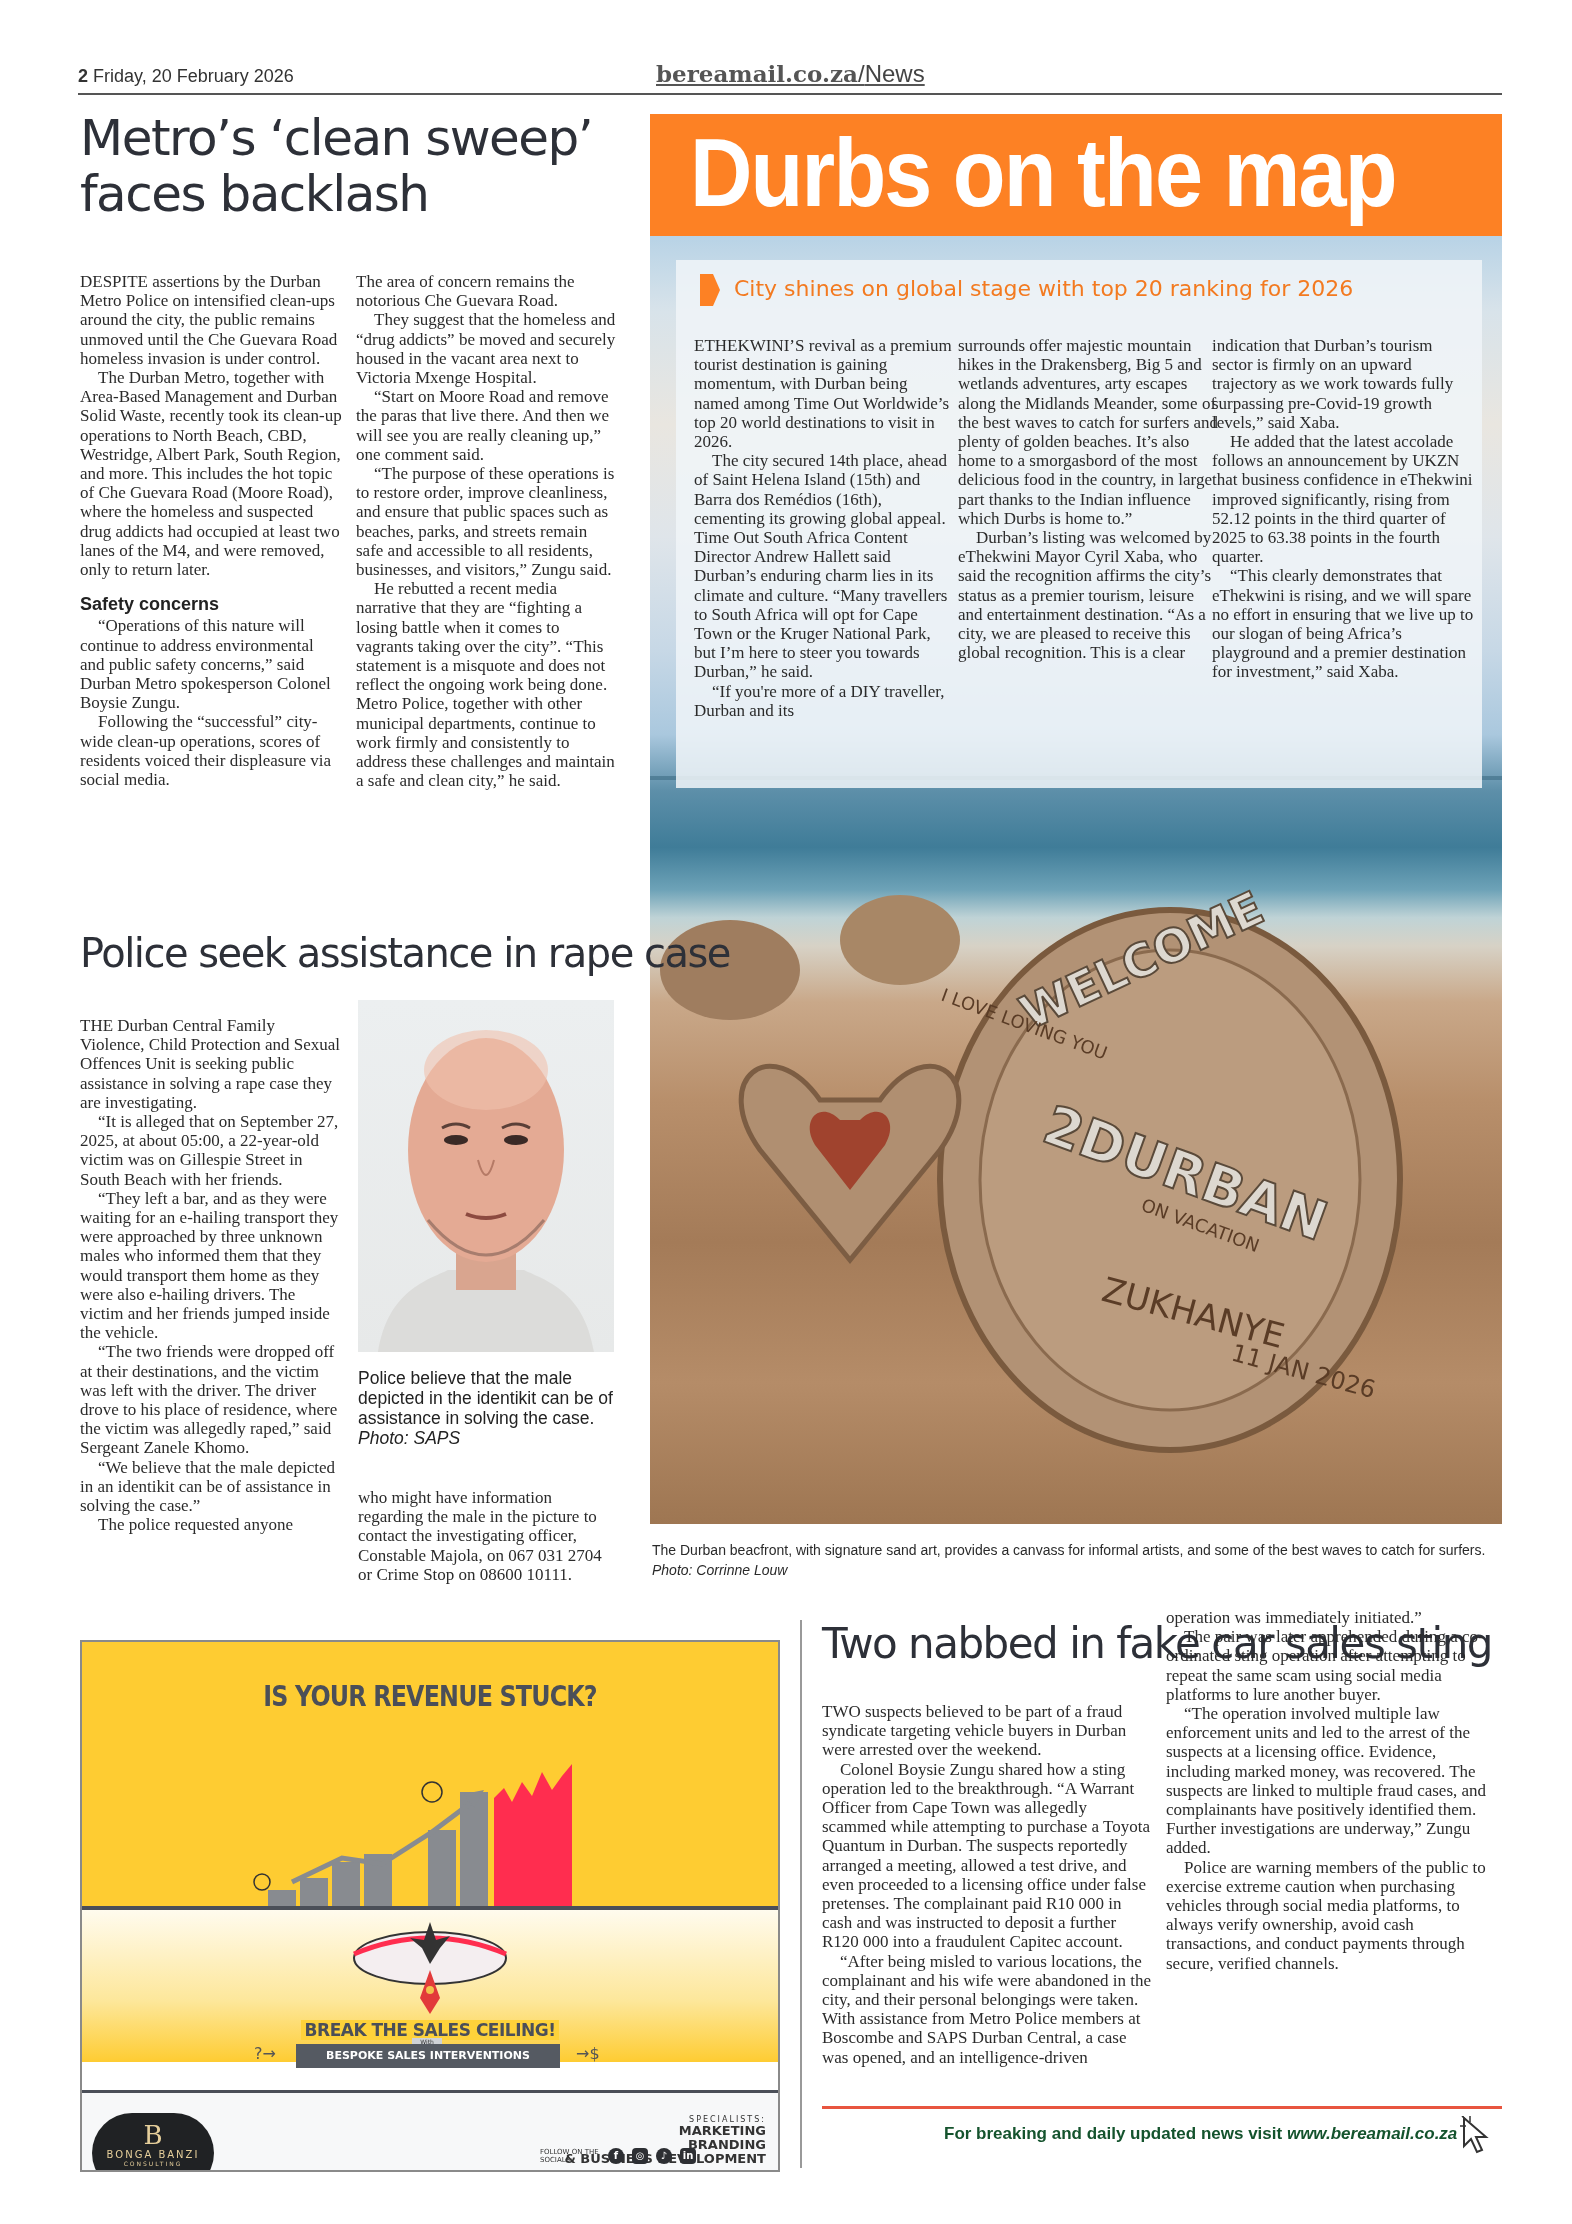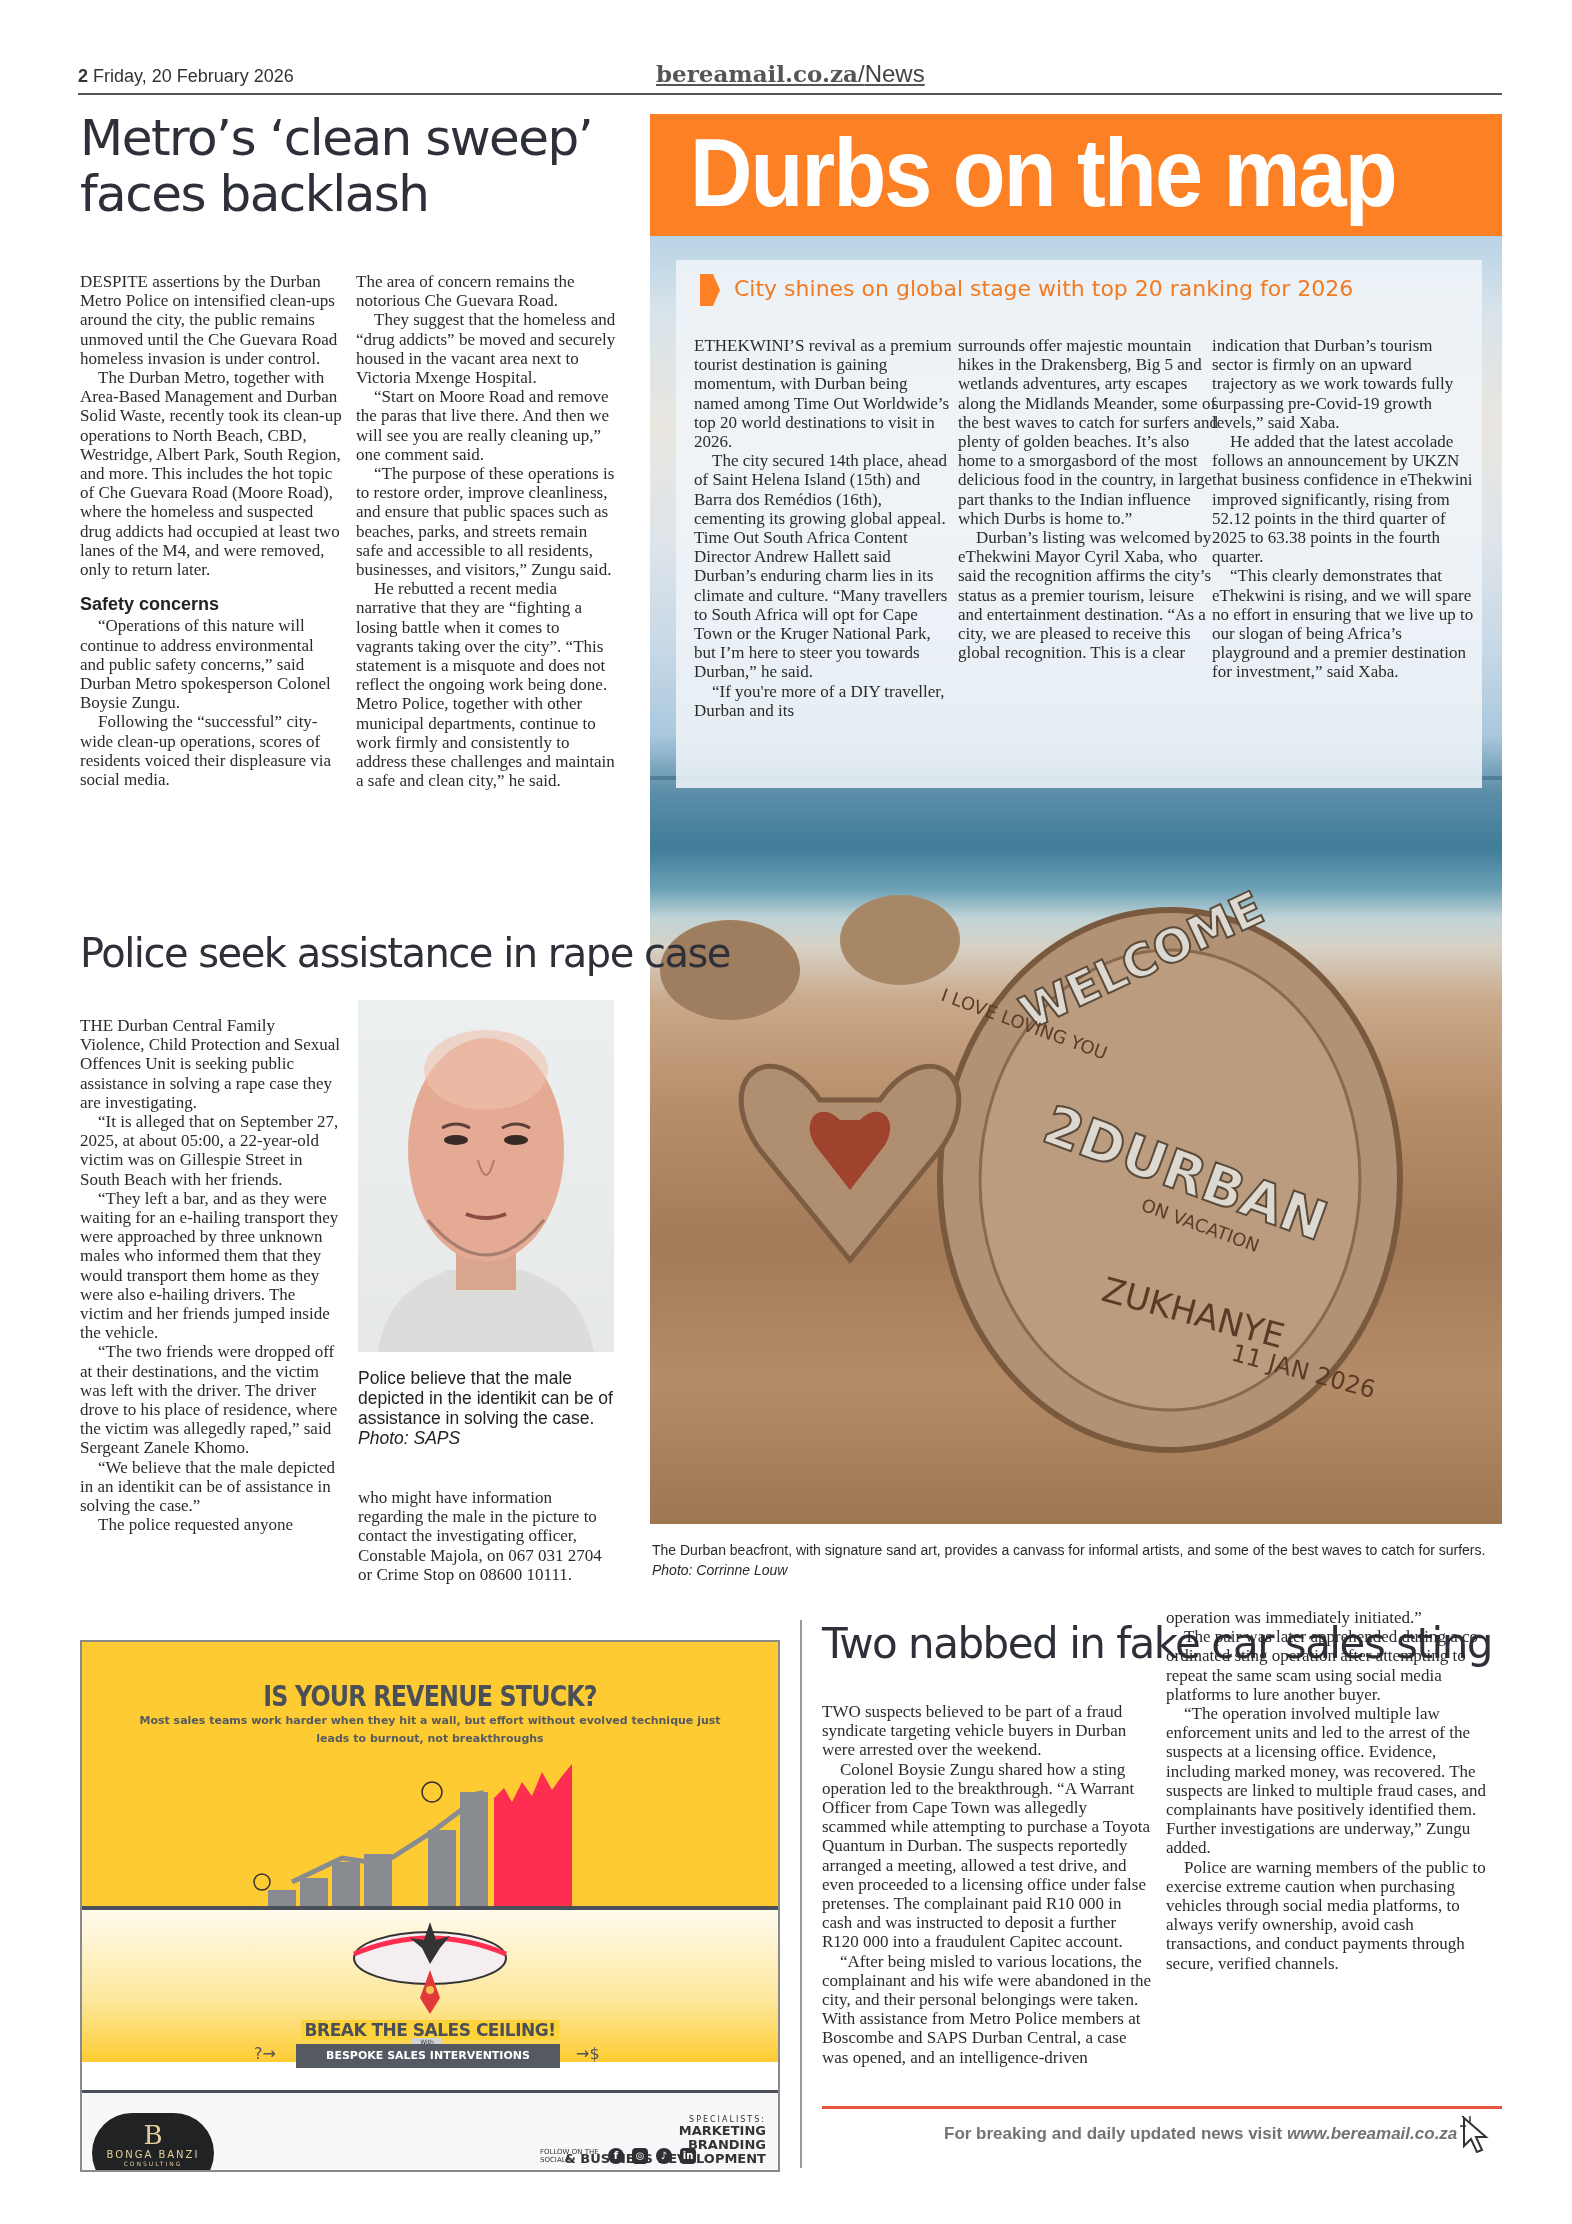--- a/index.html
+++ b/index.html
@@ -68,21 +68,21 @@
   .ad-spec .s { font-size:8px; letter-spacing:2px; }
   .ad-spec .m { font-size:13px; font-weight:bold; line-height:14px; }
   .ad-social { right:12px; top:90px; display:flex; align-items:center; gap:8px; font-family:"DejaVu Sans", sans-serif; font-size:7px; color:#333; }
   .soc { width:16px; height:16px; background:#2d2f33; color:#fff; border-radius:4px; font-size:10px; text-align:center; line-height:16px; font-weight:bold; }
 
   
   .tn-rule-left { left:800px; top:1620px; width:2px; height:548px; background:#999; }
   .tcol1 { left:822px; top:1686px; width:330px; }
   .tcol2 { left:1166px; top:1592px; width:334px; }
   .red-rule { left:822px; top:2106px; width:680px; height:3px; background:#e8553f; }
-  .footer-link { left:944px; top:2124px; font-family:"Liberation Sans", sans-serif; font-weight:bold; font-size:17px; color:#737373; }
+  .footer-link { left:944px; top:2124px; font-family:"Liberation Sans", sans-serif; font-weight:bold; font-size:17px; color:#14532d; }
   .footer-link i { font-style:italic; }
   .cursor-icon { left:1460px; top:2116px; width:36px; height:40px; }
 </style>
 </head>
 <body>
 
 <div class="abs hdr-left">
   <b>2</b>
   <span>Friday, 20 February 2026</span>
 </div>
@@ -175,21 +175,20 @@
   <span>Police believe that the male depicted in the identikit can be of assistance in solving the case.</span>
   <i>Photo: SAPS</i>
 </div>
 <div class="abs body pcol2">
   <p class="first">who might have information regarding the male in the picture to contact the investigating officer, Constable Majola, on 067 031 2704 or Crime Stop on 08600 10111.</p>
 </div>
 
 <div class="abs ad-frame">
   <div class="abs ad-top"></div>
   <div class="abs ad-title">IS YOUR REVENUE STUCK?</div>
-  <div class="abs ad-sub">Most sales teams work harder when they hit a wall, but effort without evolved technique just leads to burnout, not breakthroughs</div>
   <svg class="abs" style="left:150px;top:120px;" width="420" height="144" viewBox="0 0 420 144">
     <rect x="36" y="128" width="28" height="16" fill="#888b90"></rect>
     <rect x="68" y="116" width="28" height="28" fill="#888b90"></rect>
     <rect x="100" y="100" width="28" height="44" fill="#888b90"></rect>
     <rect x="132" y="92" width="28" height="52" fill="#888b90"></rect>
     <rect x="196" y="68" width="28" height="76" fill="#888b90"></rect>
     <rect x="228" y="30" width="28" height="114" fill="#888b90"></rect>
     <path d="M262 144 L262 36 L272 26 L280 40 L290 20 L300 34 L310 10 L320 28 L330 14 L340 2 L340 144 Z" fill="#ff2d4f"></path>
     <path d="M60 120 L110 96 L150 102 L200 70 L240 40" stroke="#888b90" stroke-width="5" fill="none"></path>
     <polygon points="232,32 252,28 242,46" fill="#888b90"></polygon>

